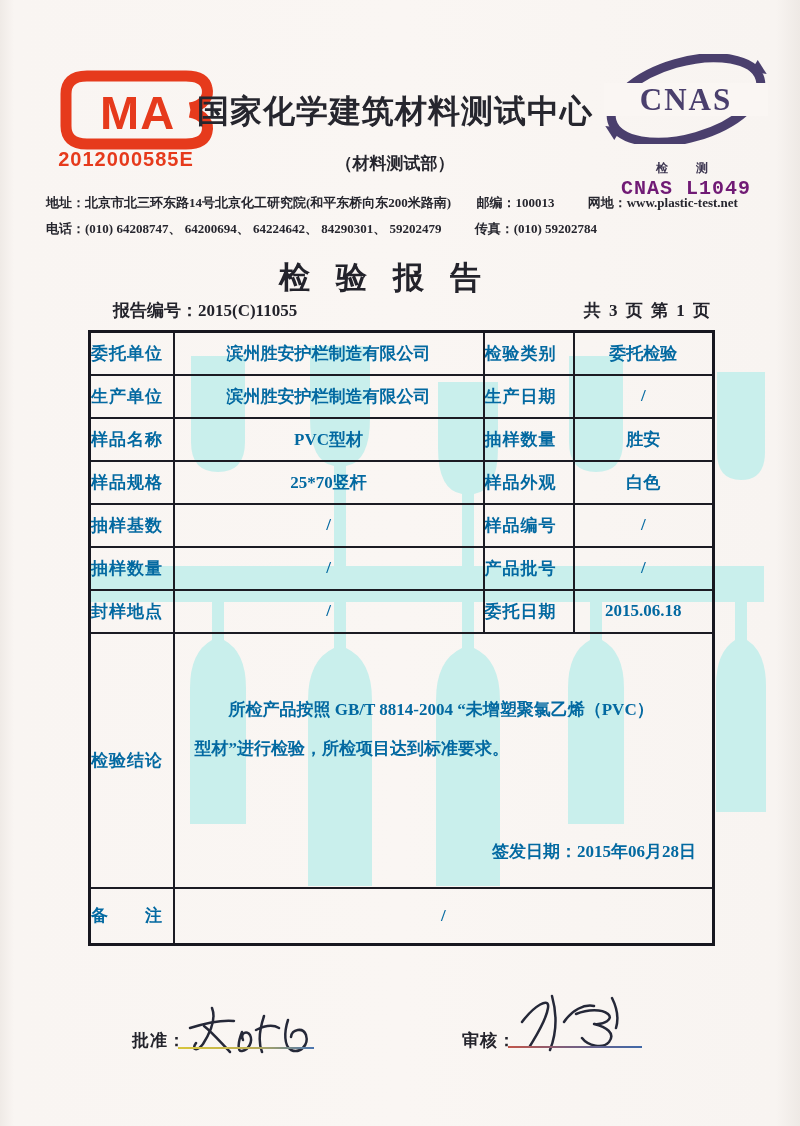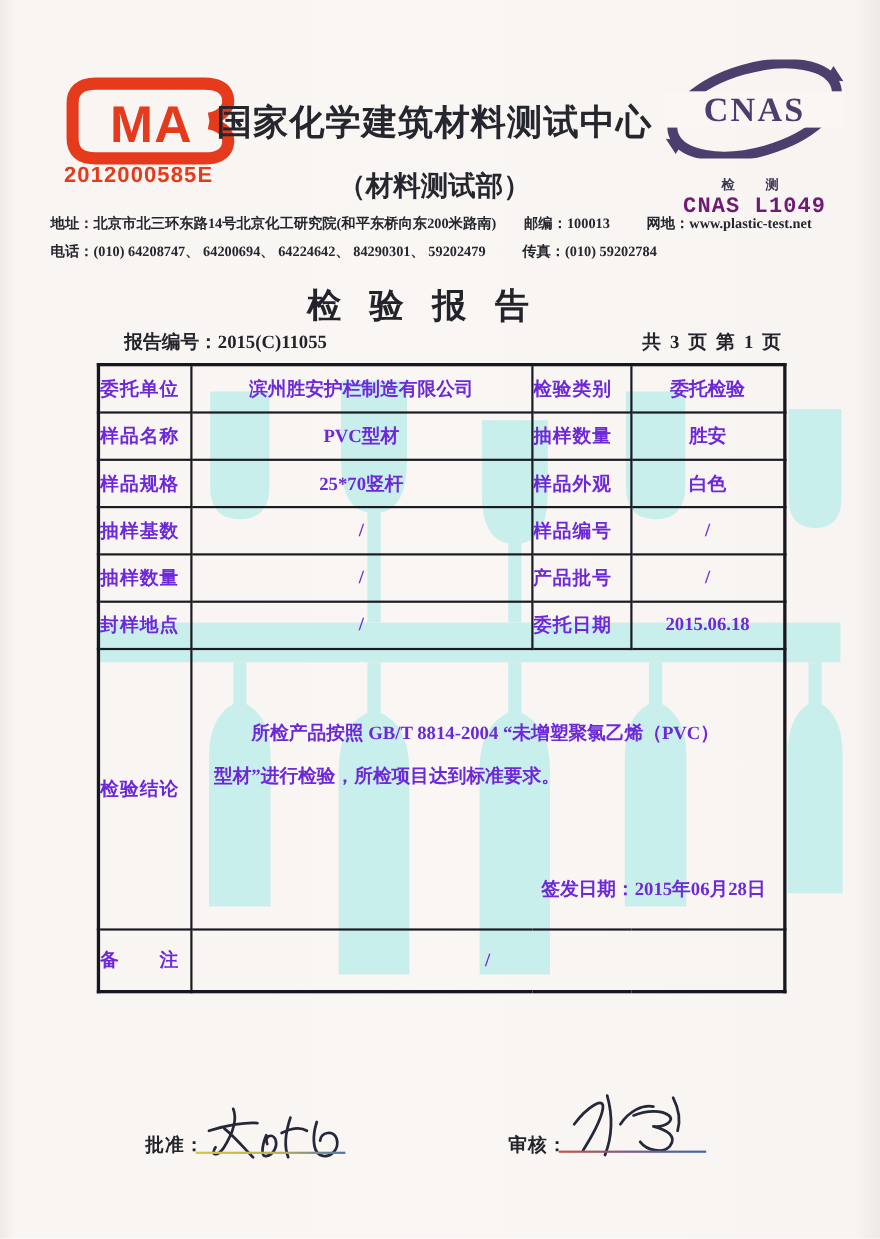--- a/index.html
+++ b/index.html
@@ -8,39 +8,39 @@
     background:linear-gradient(90deg,#efeae6 0,#f9f5f2 14px,#faf6f3 50%,#f8f4f1 97%,#eee9e5 100%);
     font-family:"Liberation Serif","DejaVu Serif",serif;
     color:#1f1f2b;
   }
   .abs{position:absolute;}
   
   .cma-num{left:44px;top:148px;width:164px;text-align:center;font-family:"Liberation Sans","DejaVu Sans",sans-serif;
     font-weight:bold;font-size:20px;letter-spacing:1px;color:#e63a1c;}
   .center-name{left:190px;top:90px;width:410px;text-align:center;font-family:"Liberation Sans","DejaVu Sans",sans-serif;
     font-weight:bold;font-size:32px;letter-spacing:1px;color:#26262e;}
-  .dept{left:190px;top:152px;width:410px;text-align:center;font-weight:bold;font-size:25px;color:#26262e;}
+  .dept{left:190px;top:152px;width:410px;text-align:center;font-weight:bold;font-size:17px;color:#26262e;}
   .cnas-box{left:596px;top:54px;width:180px;text-align:center;}
   .cnas-mark{margin-top:16px;font-weight:bold;font-size:12px;letter-spacing:8px;color:#3c3550;}
   .cnas-code{font-family:Liberation Mono, monospace;font-weight:bold;font-size:20px;letter-spacing:1px;color:#701a75;}
   
   .contact{left:46px;width:712px;font-weight:bold;font-size:13px;color:#26262e;white-space:nowrap;}
   .c1{top:194px;} .c2{top:220px;}
   .contact span{display:inline-block;}
   .gap22{margin-left:22px;} .gap30{margin-left:30px;}
   
   .rpt-title{left:0;top:257px;width:760px;text-align:center;font-weight:bold;font-size:31px;
     letter-spacing:26px;padding-left:26px;box-sizing:border-box;color:#23232b;}
   .rpt-line{left:88px;top:299px;width:624px;display:flex;justify-content:space-between;
     font-weight:bold;font-size:17px;color:#23232b;}
   .rpt-line .no{padding-left:25px;} .rpt-line .pg{letter-spacing:2px;}
   
   table.main{position:absolute;left:88px;top:330px;width:624px;border-collapse:collapse;
     table-layout:fixed;background:transparent;z-index:2;}
-  table.main td{border:2px solid #1b1b23;font-weight:bold;font-size:17px;color:#6d28d9;
+  table.main td{border:2px solid #1b1b23;font-weight:bold;font-size:17px;color:#0369a1;
     padding:0;overflow:hidden;}
   table.main{border:3px solid #17171f;}
   td.lbl{padding-left:10px;letter-spacing:1px;}
   td.left{padding-left:20px;text-align:center;}
   td.center{text-align:center;}
   tr.r{height:43px;}
   tr.concl{height:255px;} tr.note{height:57px;}
   .concl-cell{vertical-align:top;position:relative;}
   .concl-text{margin:56px 14px 0 20px;line-height:39px;font-size:17px;}
   .concl-text .ind{text-indent:34px;}
@@ -124,20 +124,26 @@
       <col style="width:140px">
     </colgroup>
   <tbody>
       <tr class="r">
     <td class="lbl">委托单位</td>
     <td class="left">滨州胜安护栏制造有限公司</td>
     <td class="lbl">检验类别</td>
     <td class="center">委托检验</td>
   </tr>
   <tr class="r">
+    <td class="lbl">生产单位</td>
+    <td class="left">滨州胜安护栏制造有限公司</td>
+    <td class="lbl">生产日期</td>
+    <td class="center">/</td>
+  </tr>
+  <tr class="r">
     <td class="lbl">样品名称</td>
     <td class="left">PVC型材</td>
     <td class="lbl">抽样数量</td>
     <td class="center">胜安</td>
   </tr>
   <tr class="r">
     <td class="lbl">样品规格</td>
     <td class="left">25*70竖杆</td>
     <td class="lbl">样品外观</td>
     <td class="center">白色</td>

